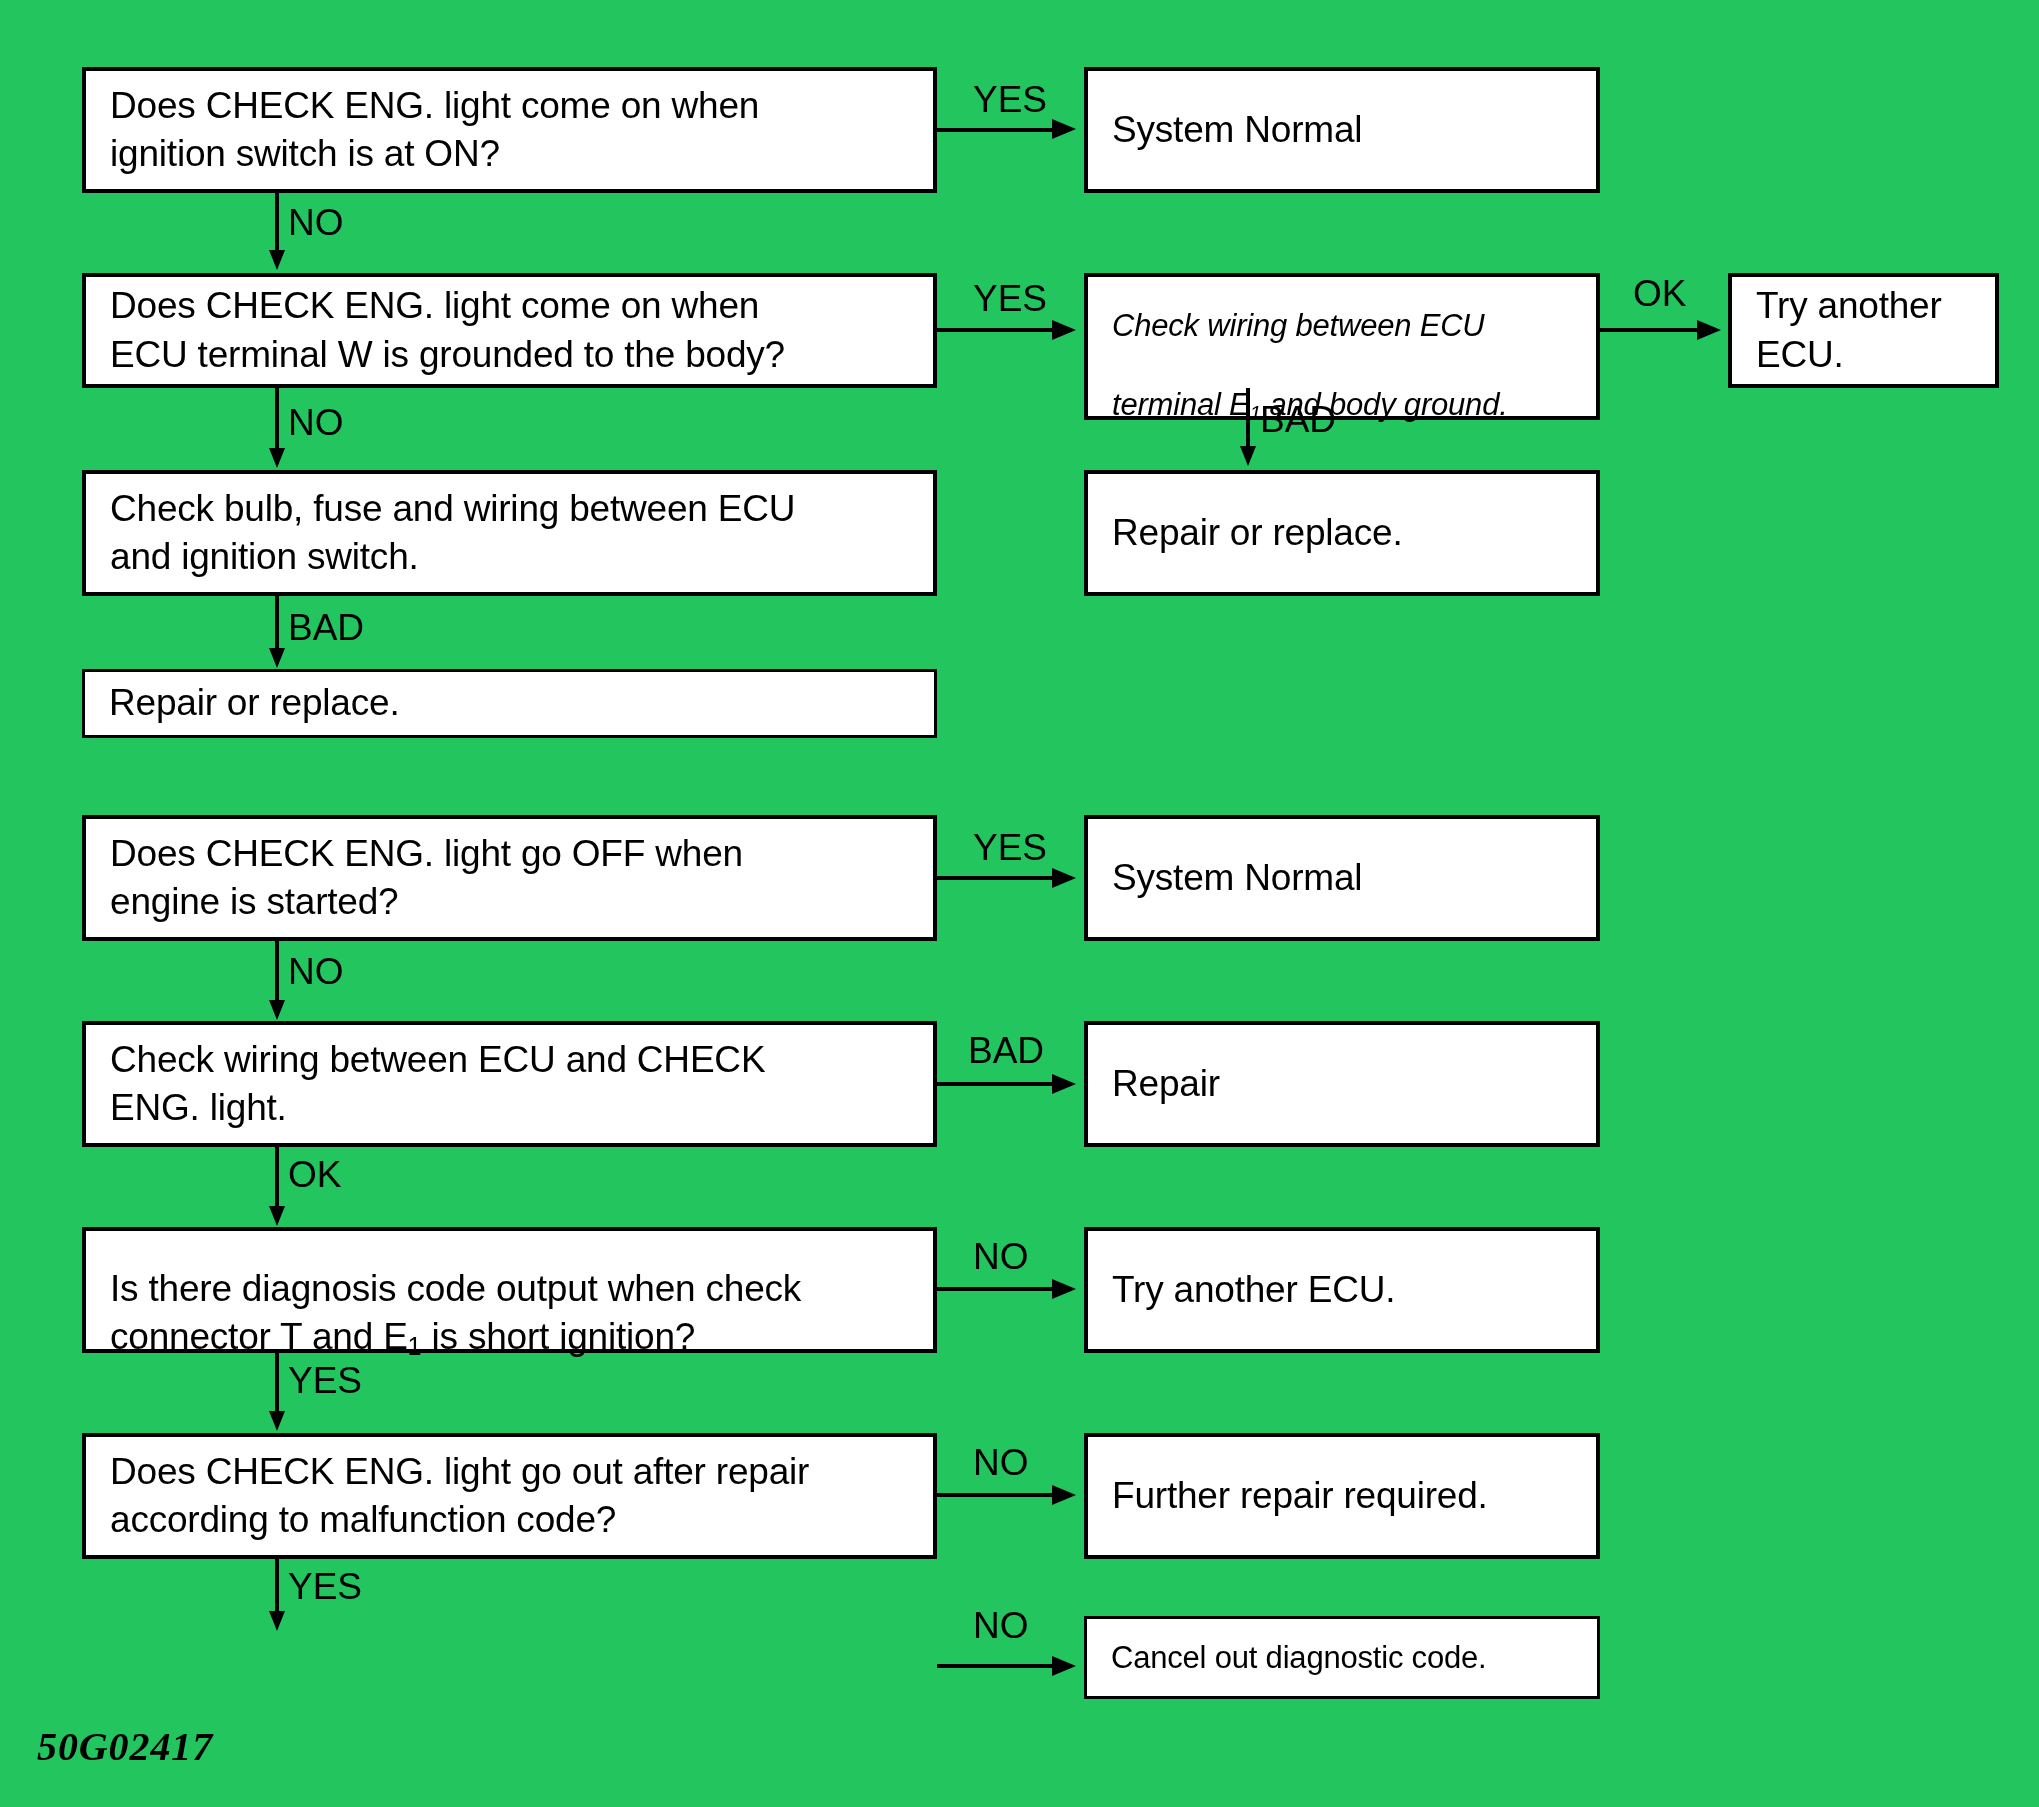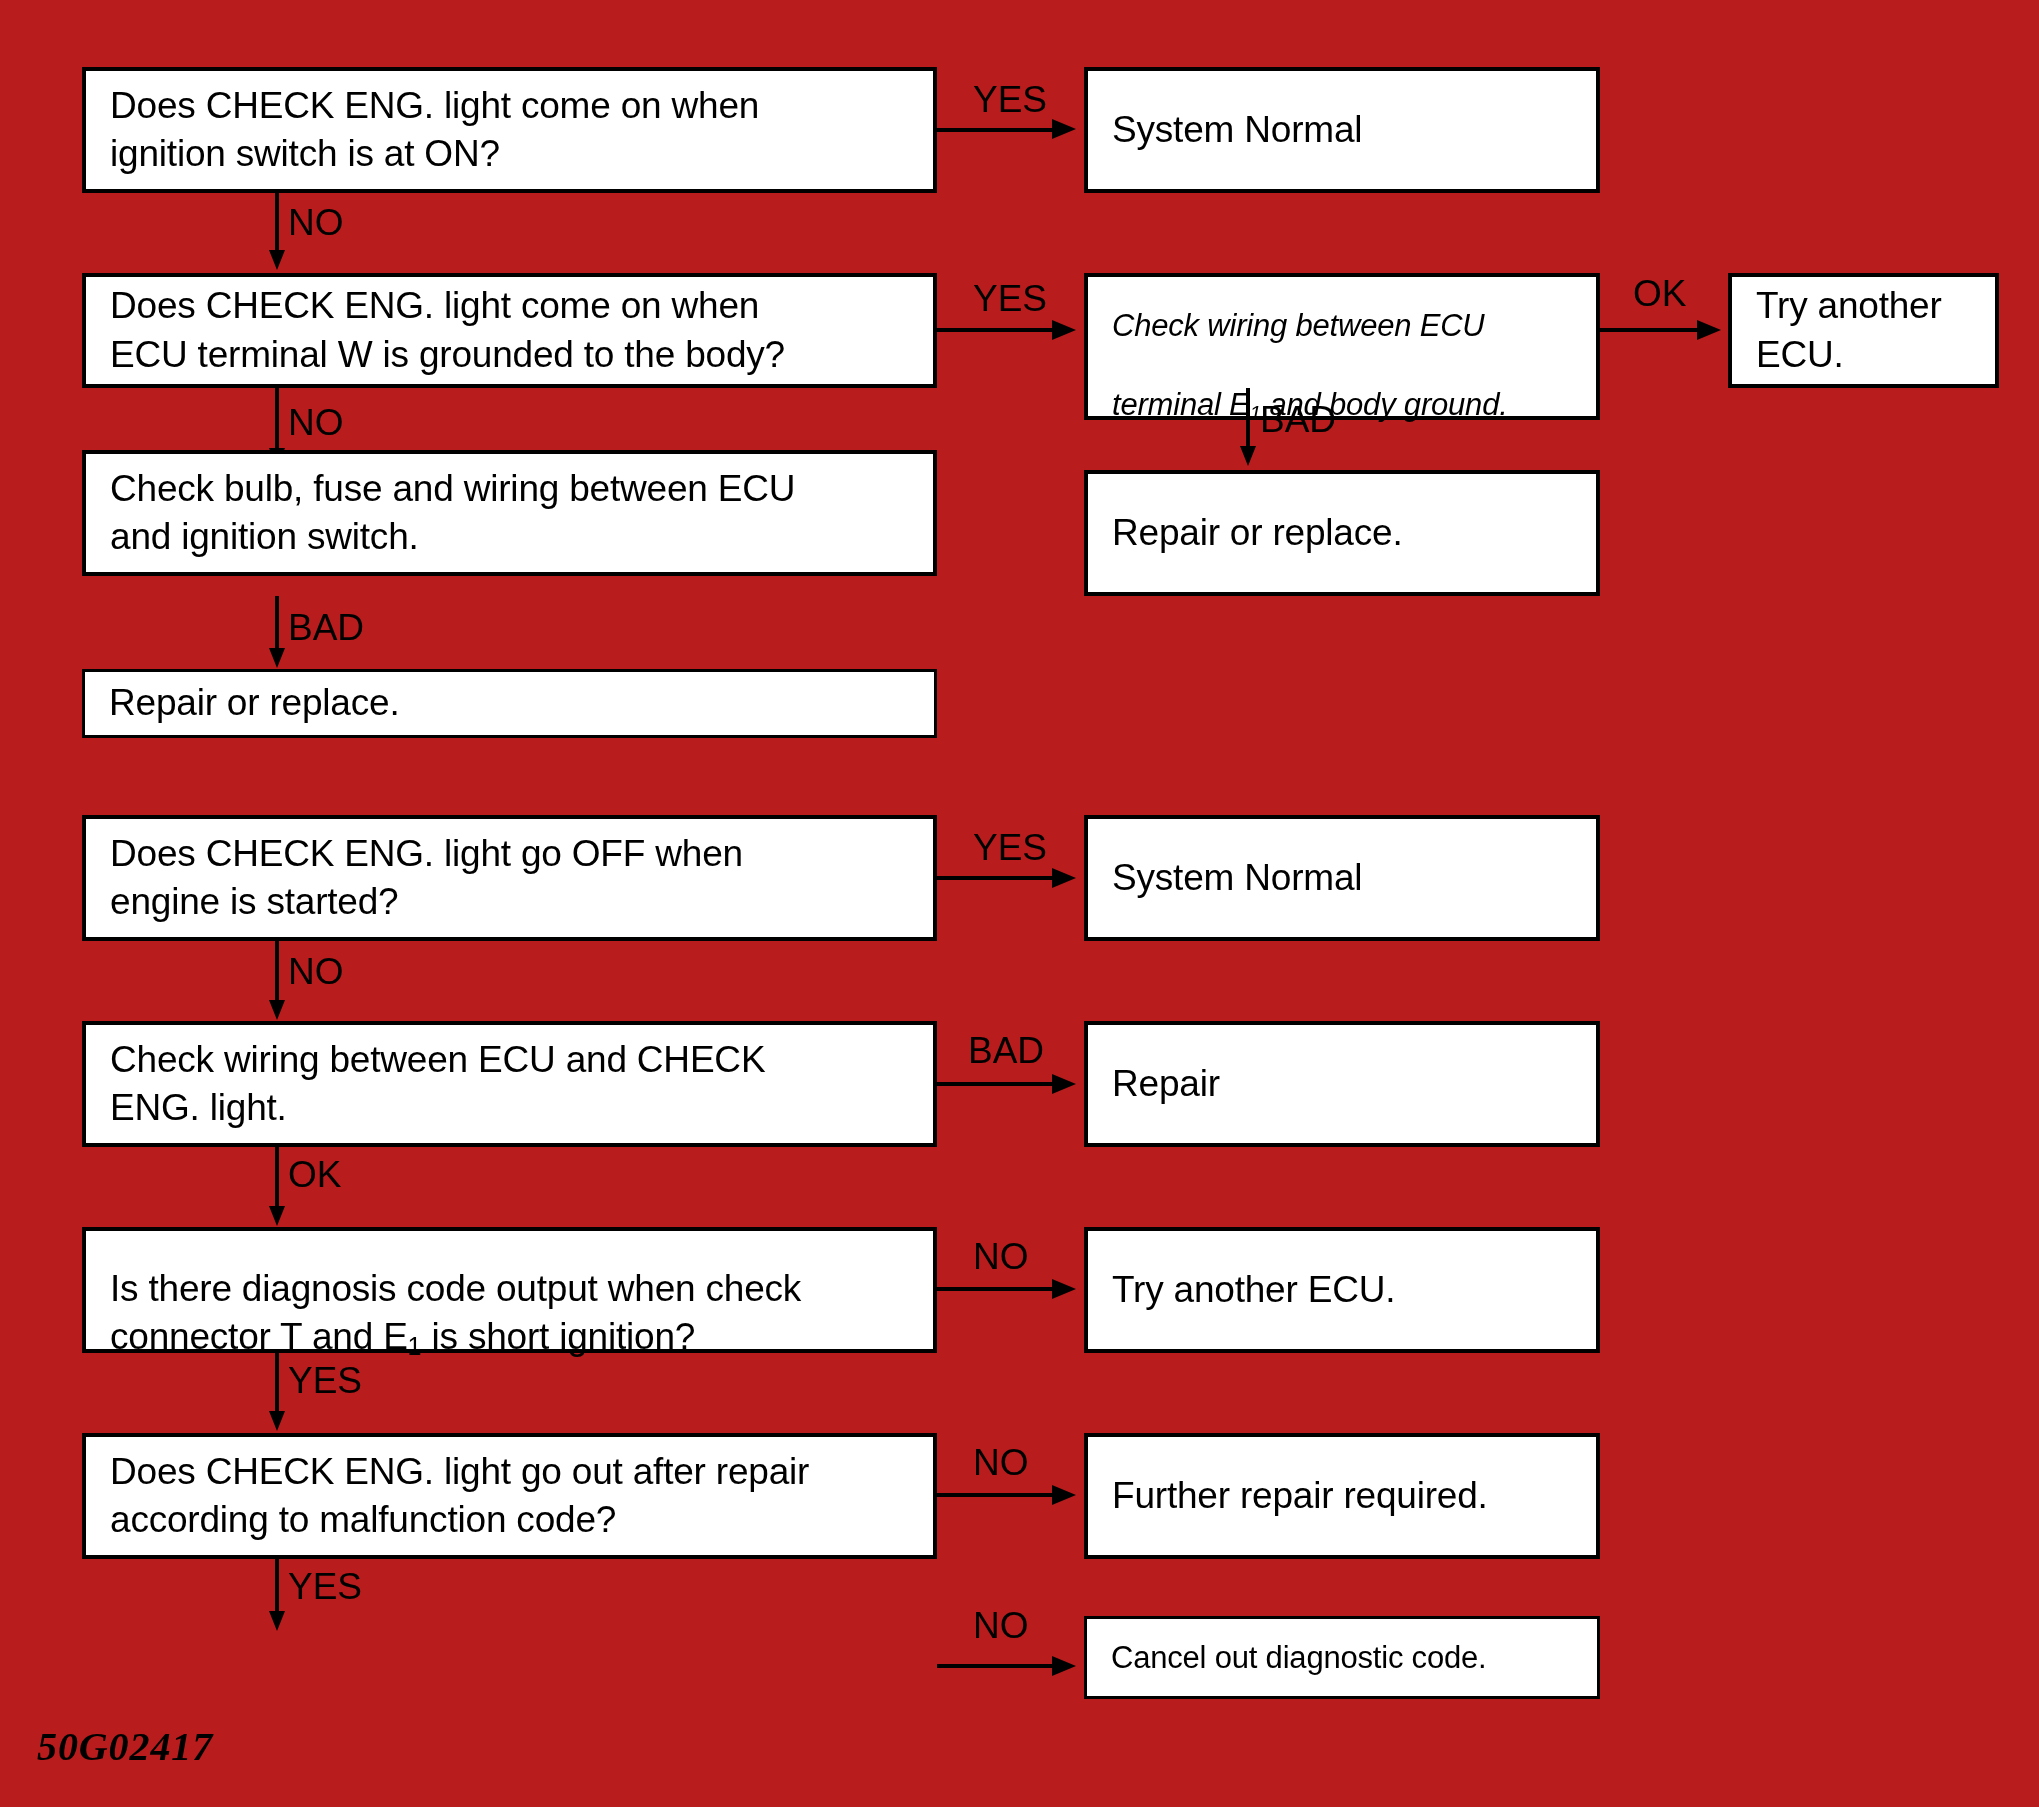--- a/index.html
+++ b/index.html
@@ -5,21 +5,21 @@
 <style>
   html, body {
     margin: 0;
     padding: 0;
     background: #ffffff;
   }
   #page {
     position: relative;
     width: 2040px;
     height: 1807px;
-    background: #b91c1c;
+    background: #22c55e;
     font-family: "Liberation Sans", sans-serif;
     overflow: hidden;
   }
   
   .node {
     position: absolute;
     box-sizing: border-box;
     border: 4.6px solid #000000;
     background: #ffffff;
     display: flex;
@@ -142,21 +142,21 @@
   <div class="elabel" style="left:1260px; top:401px;">BAD</div>
 
   <div class="node" style="left:1084px; top:470px; width:516px; height:126px;">
     <span class="txt">Repair or replace.</span>
   </div>
 
   <div class="vline" style="left:275px; top:388px; width:3.7px; height:66px;"></div>
   <div class="arrow-down" style="left:269px; top:448px;"></div>
   <div class="elabel" style="left:288px; top:404px;">NO</div>
 
-  <div class="node" style="left:82px; top:450px; width:855px; height:126px;">
+  <div class="node" style="left:82px; top:470px; width:855px; height:126px;">
     <span class="txt">Check bulb, fuse and wiring between ECU
 and ignition switch.</span>
   </div>
 
   <div class="vline" style="left:275px; top:596px; width:3.7px; height:57px;"></div>
   <div class="arrow-down" style="left:269px; top:648px;"></div>
   <div class="elabel" style="left:288px; top:609px;">BAD</div>
 
   <div class="node thin" style="left:82px; top:669px; width:855px; height:69px;">
     <span class="txt">Repair or replace.</span>

